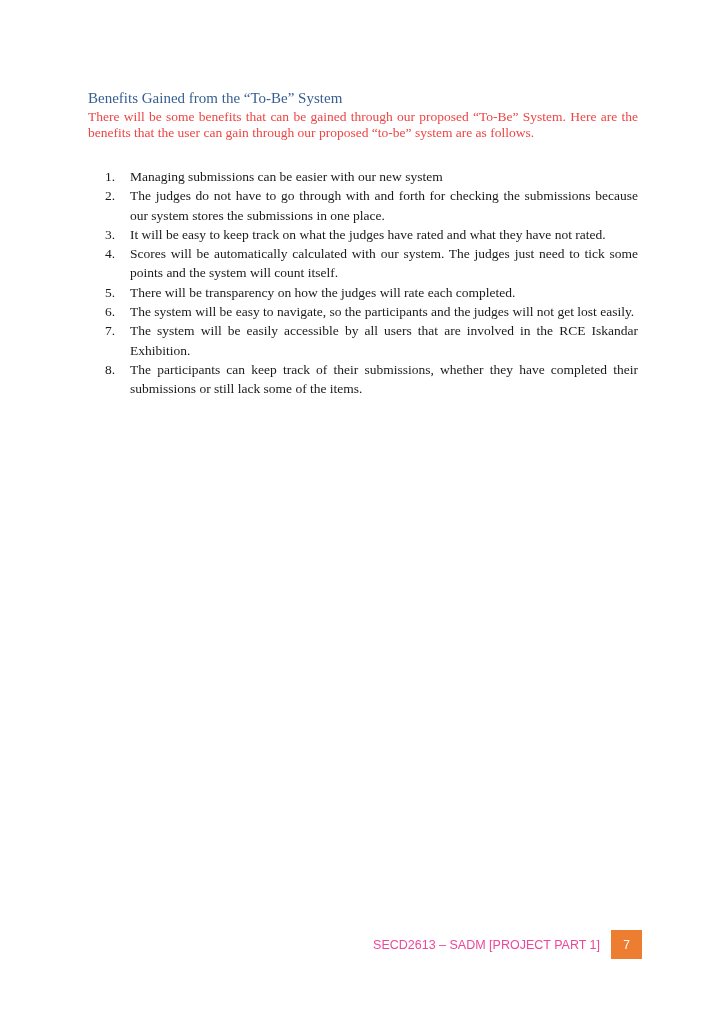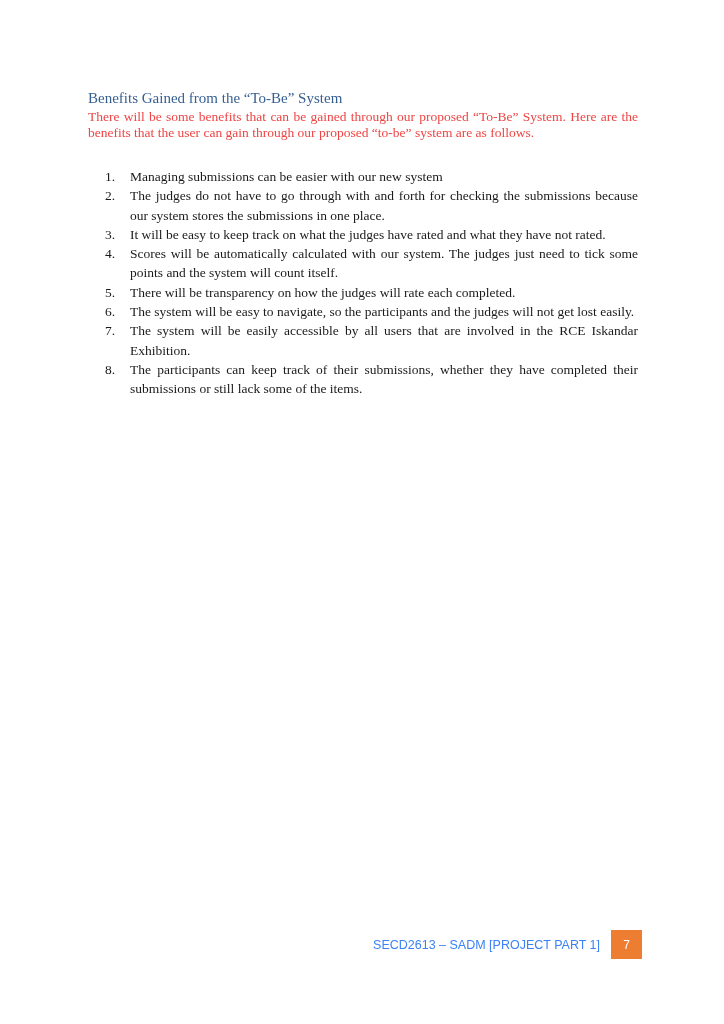--- a/index.html
+++ b/index.html
@@ -57,21 +57,21 @@
   .footer {
     position: absolute;
     right: 82px;
     top: 930px;
     display: flex;
     align-items: center;
   }
   .footer-text {
     font-family: "Liberation Sans", sans-serif;
     font-size: 12.5px;
-    color: #3b82f6;
+    color: #ec4899;
     white-space: nowrap;
   }
   .page-number-box {
     width: 31px;
     height: 29px;
     background: #ED7D31;
     color: #ffffff;
     font-family: "Liberation Sans", sans-serif;
     font-size: 12px;
     display: flex;

